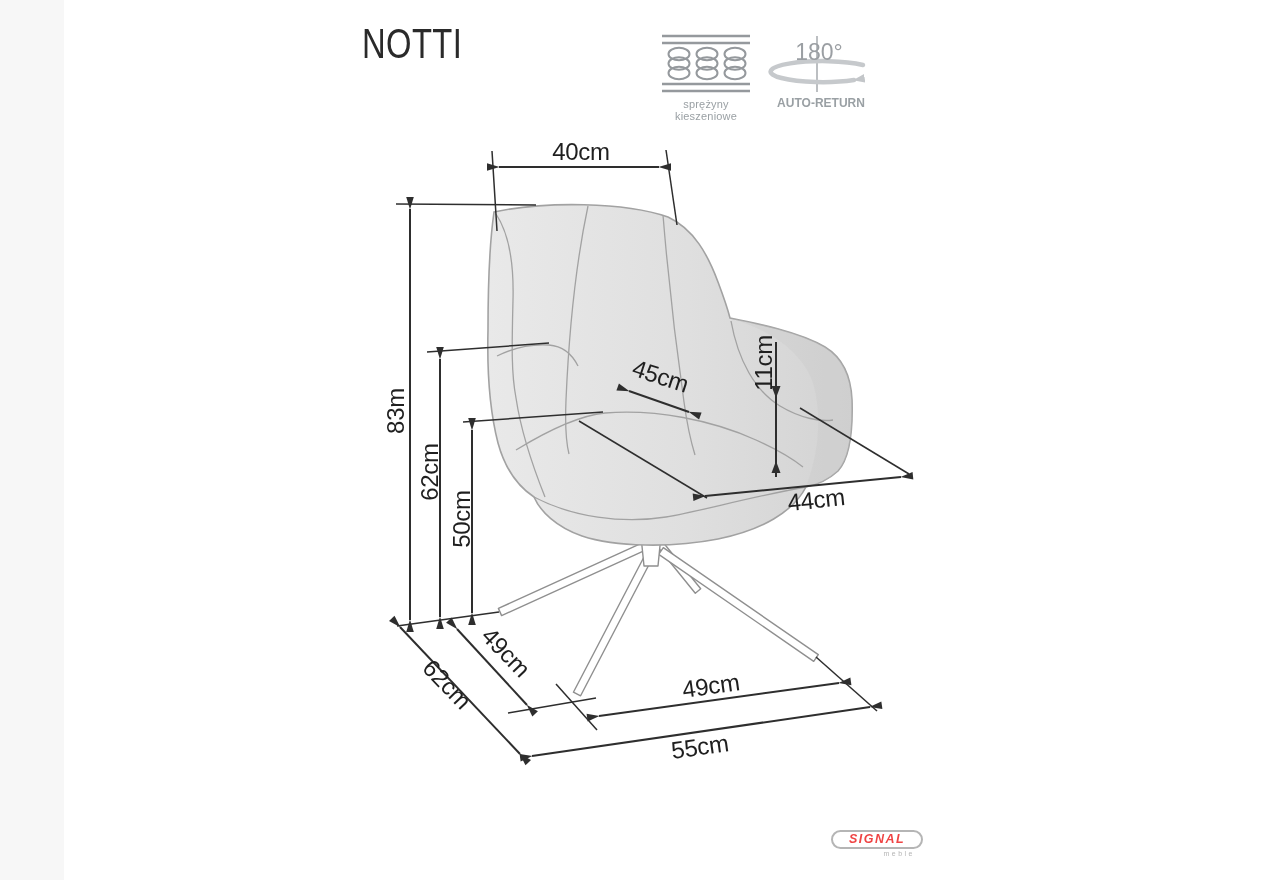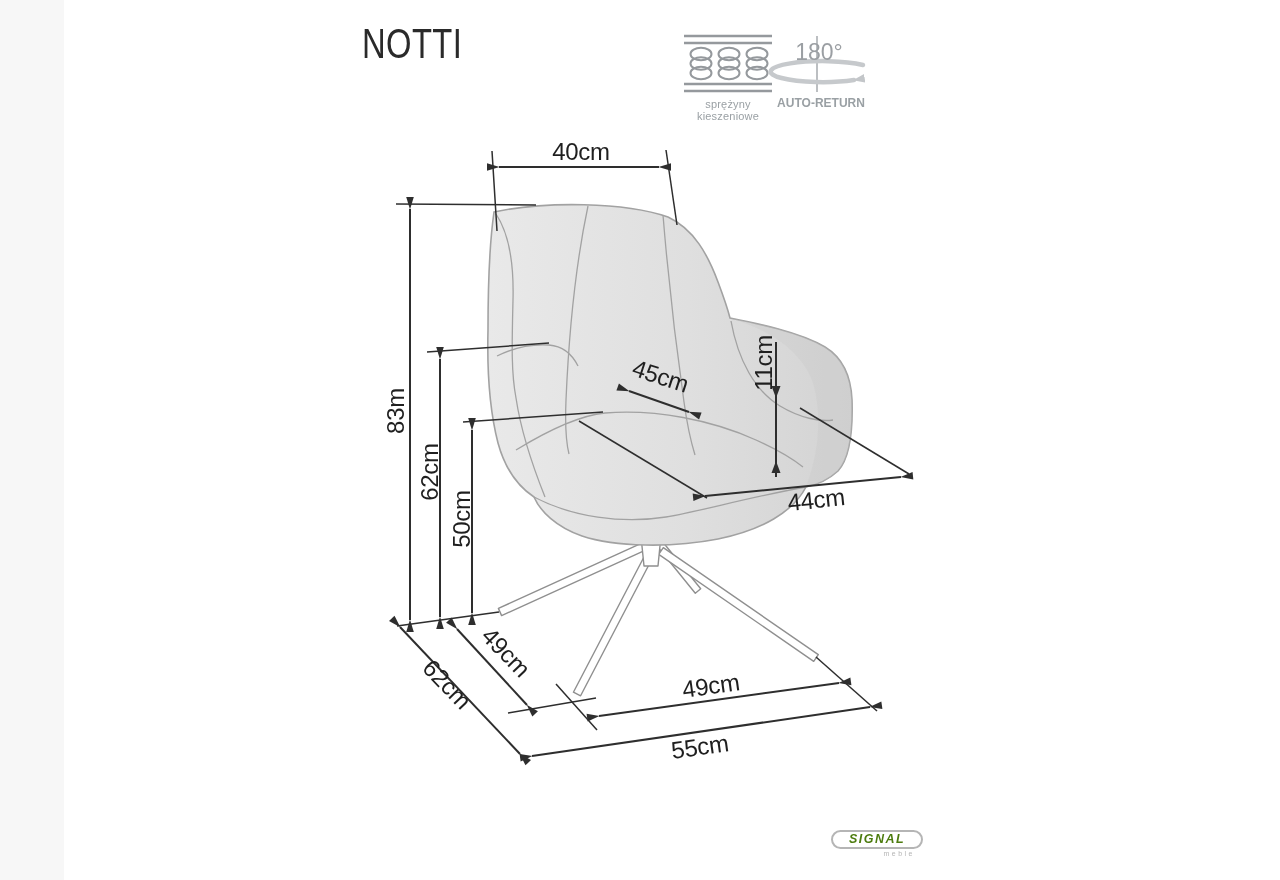--- a/index.html
+++ b/index.html
@@ -13,32 +13,32 @@
   .springs-cap{top:66px;font-size:11px;letter-spacing:.2px;}
   .rot-cap{top:66px;font-size:12px;font-weight:600;letter-spacing:0;color:#a7aaad;}
   .diagram{position:absolute;left:368px;top:128px;}
   .dim{stroke:#2e2e2e;stroke-width:2;fill:none;}
   .ext{stroke:#2e2e2e;stroke-width:1.5;fill:none;}
   .dim-label{font-family:"Liberation Sans",sans-serif;font-size:24px;fill:#1f1f1f;letter-spacing:-.3px;}
   .chair-line{stroke:#a2a2a2;stroke-width:1.3;fill:none;}
   .logo{position:absolute;left:831px;top:830px;width:92px;}
   .logo .pill{border:2px solid #b5b5b5;border-radius:10px;height:15px;line-height:15px;
               text-align:center;font-size:12.5px;font-weight:bold;font-style:italic;
-              color:#4d7c0f;letter-spacing:1.5px;}
+              color:#ef4444;letter-spacing:1.5px;}
   .logo .sub{text-align:right;padding-right:8px;font-size:7px;letter-spacing:2.5px;color:#b5b5b5;margin-top:1px;}
 </style>
 </head>
 <body>
 
 <div class="canvas">
   <div class="left-band"></div>
 
   <div class="title">NOTTI</div>
 
-  <div class="feature" style="left:680px;top:32px;width:96px;height:84px;">
+  <div class="feature" style="left:658px;top:32px;width:96px;height:84px;">
     <svg width="96" height="64" viewBox="0 0 96 64">
       <g stroke="#95999d" fill="none">
         <line x1="4" y1="4" x2="92" y2="4" stroke-width="2.4"></line>
         <line x1="4" y1="11" x2="92" y2="11" stroke-width="2.4"></line>
         <line x1="4" y1="52" x2="92" y2="52" stroke-width="2.4"></line>
         <line x1="4" y1="59" x2="92" y2="59" stroke-width="2.4"></line>
         <g stroke-width="2">
           <ellipse cx="21" cy="22" rx="10.5" ry="6.2"></ellipse>
             <ellipse cx="21" cy="31.5" rx="10.5" ry="6.2"></ellipse>
             <ellipse cx="21" cy="41" rx="10.5" ry="6.2"></ellipse>

